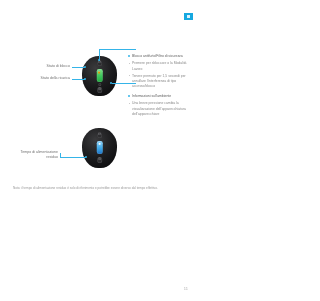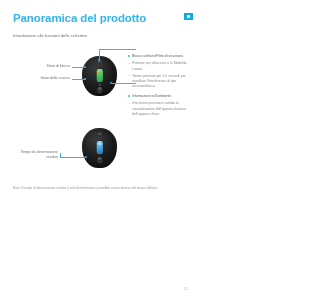--- a/index.html
+++ b/index.html
@@ -159,24 +159,20 @@
   .page-number{
     position:absolute;right:12px;bottom:10px;
     font-size:4px;color:#b0b0b0;
   }
 </style>
 </head>
 <body>
 
 <div class="page">
 
-  <div class="header">
-    <div class="page-title">Panoramica del prodotto</div>
-    <div class="page-subtitle">Introduzione alle funzioni dello schermo</div>
-  </div>
   <div class="corner-badge">
     <div class="inner"></div>
   </div>
 
   <div class="figure">
 
     <div class="device device-1">
       <div class="dev-top-btn" style="top:4.5px;">
         <div class="dev-glyph">⏻</div>
       </div>

